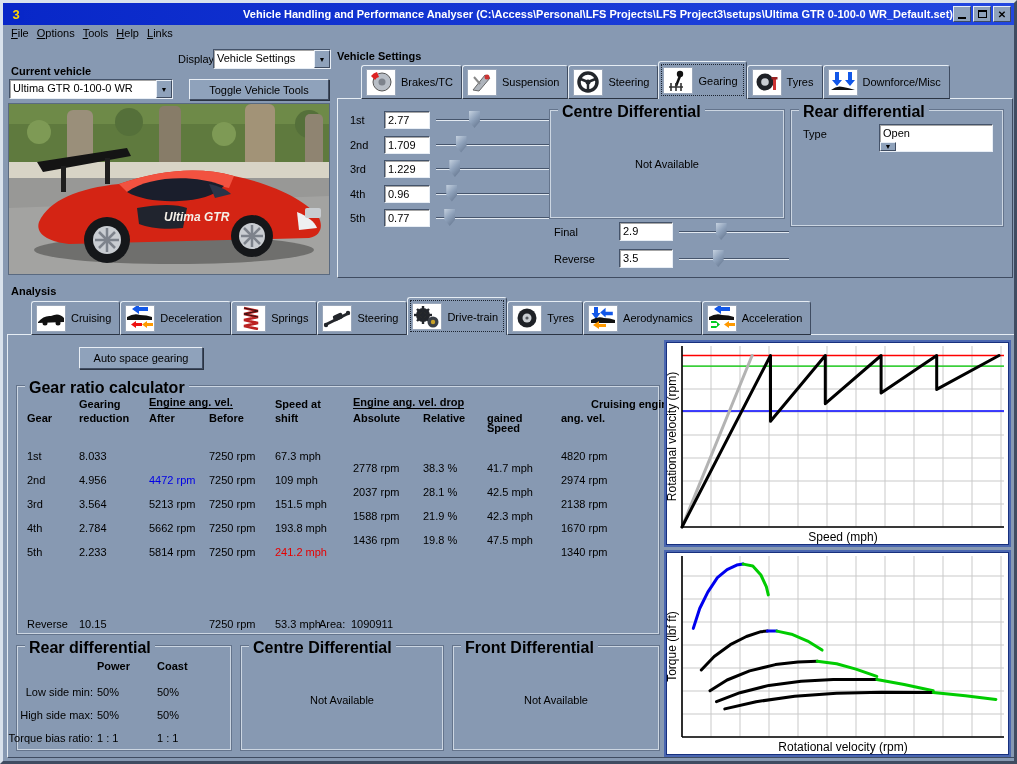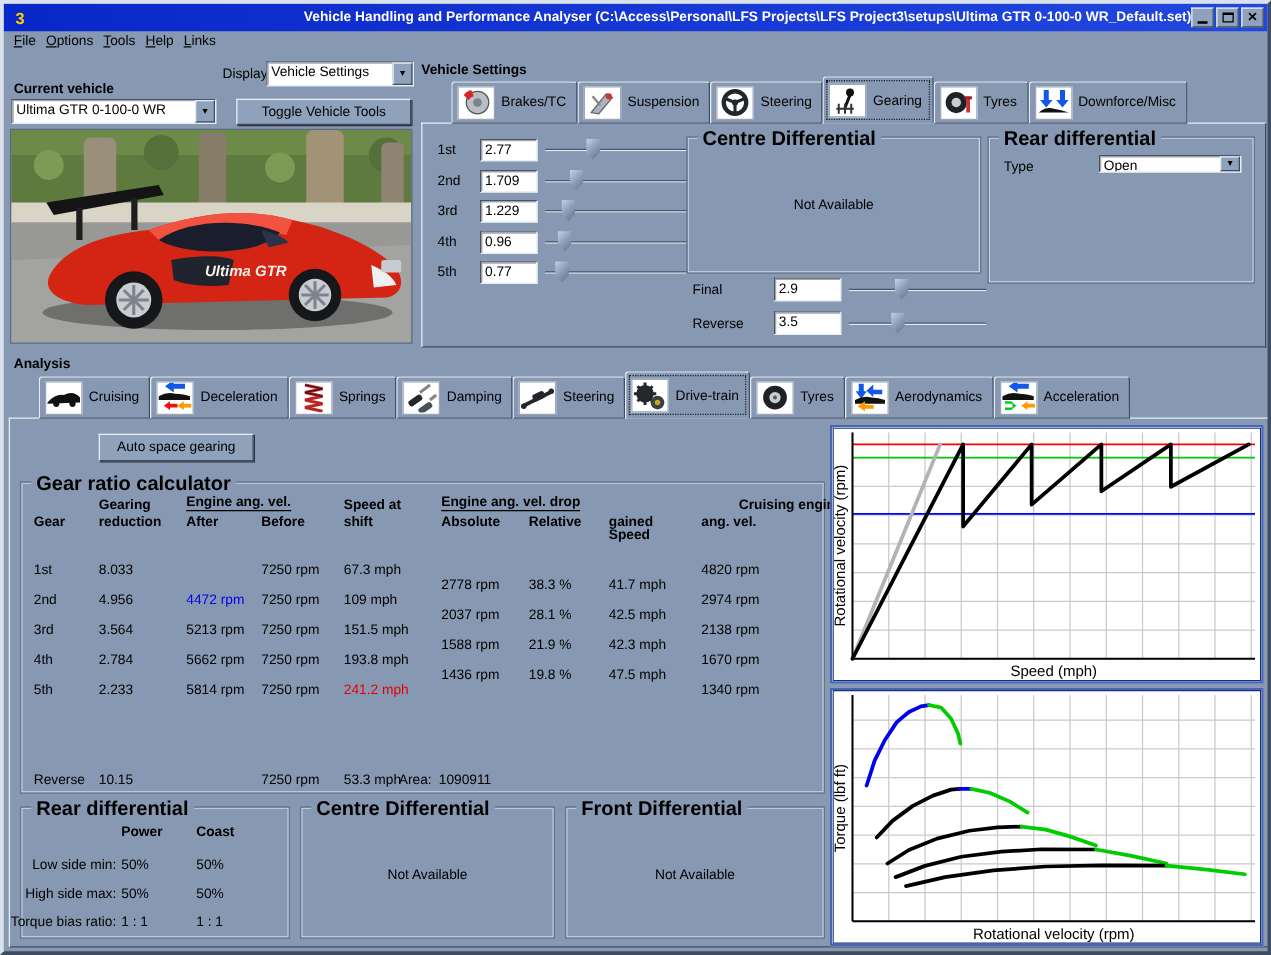--- a/index.html
+++ b/index.html
@@ -271,21 +271,21 @@
     <span class="lbl" style="position:absolute;left:216px;top:154px;">Reverse</span>
     <div class="tb" style="position:absolute;left:281px;top:150px;width:54px;height:19px;"><span>3.5</span></div>
     <div class="slider" style="left:341px;top:151px;width:110px;">
         <div class="track"></div>
         <div class="thumb" style="left: 33.66px;"></div>
       </div>
 
     <div class="gb" style="left:452px;top:10px;width:214px;height:118px;">
       <span class="lg">Rear differential</span>
       <span class="lbl" style="position:absolute;left:12px;top:18px;">Type</span>
-      <div class="combo" style="position:absolute;left:88px;top:14px;width:114px;height:14px;">
+      <div class="combo" style="position:absolute;left:88px;top:14px;width:114px;height:28px;flex-direction:column;">
         <span class="val">Open</span>
         <span class="drop">▼</span>
       </div>
     </div>
 
   </div>
 
   <span class="caption" style="position:absolute;left:8px;top:282px;">Analysis</span>
   <div class="tabstrip" style="left:4px;top:294px;height:38px;z-index:2;" id="an-tabs">
       <div class="tab">
@@ -310,31 +310,20 @@
         <span class="tablabel">Deceleration</span>
       </div>
       <div class="tab">
         <span class="iconbox">
           <svg width="22" height="24">
             <path d="M4,2 L18,5 L4,8 L18,11 L4,14 L18,17 L4,20 L18,23" stroke="#B22" stroke-width="2.6" fill="none"></path>
             <path d="M4,2 L18,5 L4,8 L18,11" stroke="#311" stroke-width="1" fill="none"></path>
           </svg>
         </span>
         <span class="tablabel">Springs</span>
-      </div>
-      <div class="tab">
-        <span class="iconbox">
-          <svg width="26" height="24">
-            <rect x="2" y="12" width="12" height="5" rx="2" transform="rotate(-35 8 14)" fill="#23262B"></rect>
-            <line x1="12" y1="8" x2="20" y2="2" stroke="#888" stroke-width="2.5"></line>
-            <rect x="10" y="18" width="12" height="5" rx="2" transform="rotate(-35 16 20)" fill="#4A5058"></rect>
-            <line x1="20" y1="14" x2="25" y2="10" stroke="#888" stroke-width="2.5"></line>
-          </svg>
-        </span>
-        <span class="tablabel">Damping</span>
       </div>
       <div class="tab">
         <span class="iconbox">
           <svg width="28" height="22">
             <line x1="2" y1="18" x2="26" y2="6" stroke="#23262B" stroke-width="3"></line>
             <rect x="10" y="7" width="10" height="6" rx="2" transform="rotate(-25 15 10)" fill="#23262B"></rect>
             <circle cx="3" cy="18" r="2.2" fill="#23262B"></circle>
             <circle cx="25" cy="6" r="2.2" fill="#23262B"></circle>
           </svg>
         </span>

